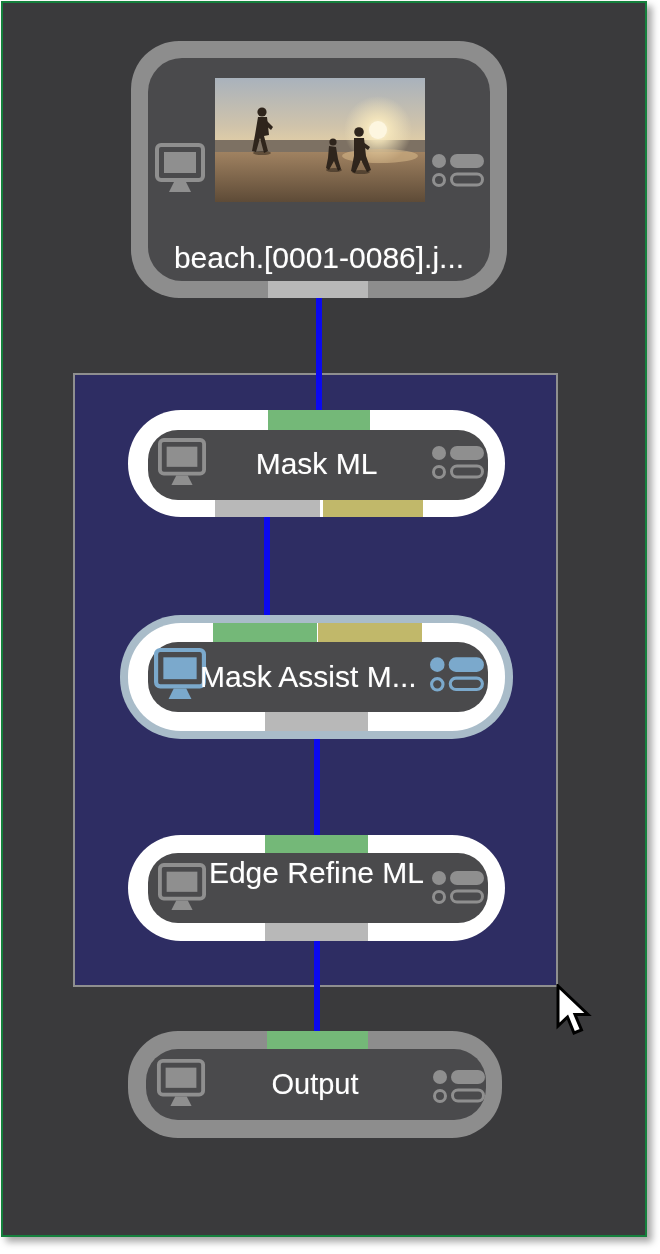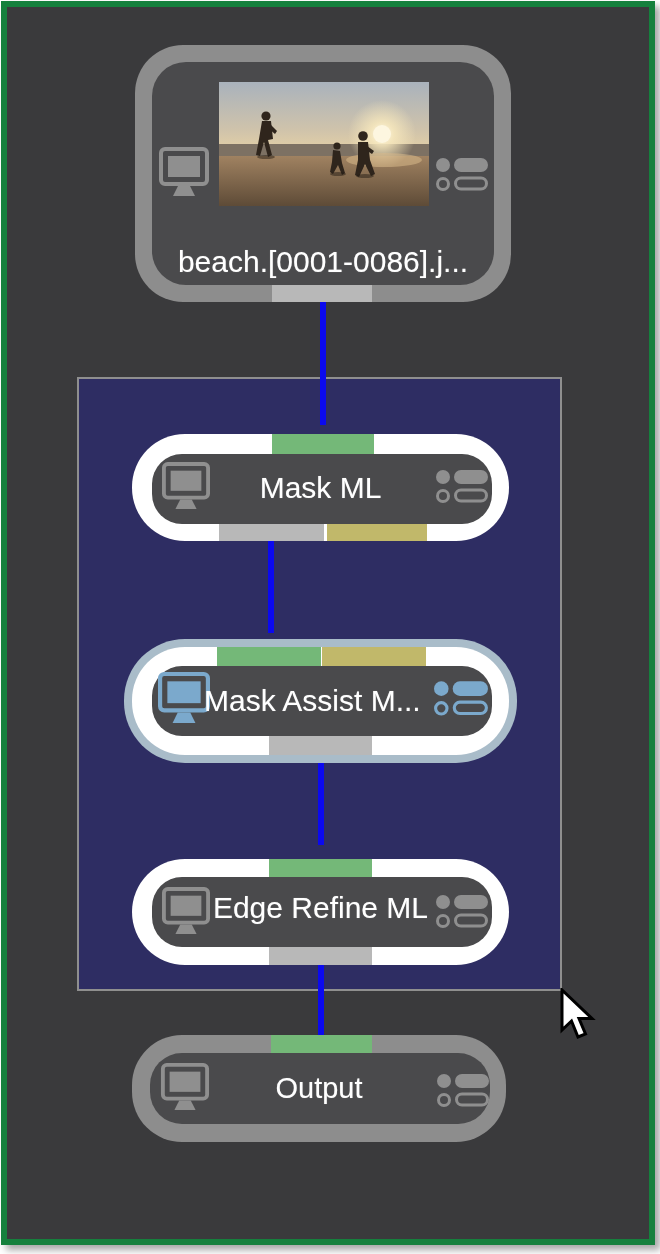--- a/index.html
+++ b/index.html
@@ -1,35 +1,35 @@
 <!DOCTYPE html>
 <html><head>
 <meta charset="utf-8">
 <style>
   html,body{margin:0;padding:0;background:#ffffff;width:660px;height:1254px;overflow:hidden;
     font-family:"Liberation Sans",sans-serif;}
-  .frame{position:absolute;left:1px;top:1px;width:642px;height:1232px;border:6px solid #15803d;
+  .frame{position:absolute;left:1px;top:1px;width:642px;height:1232px;border:2px solid #15803d;
     background:#3a3a3c;box-shadow:5px 5px 7px rgba(0,0,0,0.35);}
   .canvas{position:absolute;inset:0;}
 
   
   .selection{position:absolute;left:70px;top:370px;width:481px;height:610px;
     background:#2e2d63;border:2px solid #8f8f8f;}
 
   
   .wire{position:absolute;width:6px;background:#0b09ef;}
   #wire-a{left:313px;top:293px;height:125px;}
   #wire-b{left:261px;top:512px;height:114px;}
   #wire-c{left:311px;top:726px;height:112px;}
   #wire-d{left:311px;top:936px;height:150px;}
 
   
   .node{position:absolute;}
   .pill-gray{background:#8d8d8d;border-radius:52px;}
-  .pill-white{background:#ffffff;border-radius:53px;margin-top:20px;}
+  .pill-white{background:#ffffff;border-radius:53px;}
   .inner{position:absolute;background:#4a4a4c;border-radius:30px;}
   .ring{box-shadow:0 0 0 8px #a9bcc9;}
 
   #node-source{left:128px;top:38px;width:376px;height:257px;border-radius:48px;}
   #node-source .inner{left:17px;right:17px;top:17px;bottom:17px;border-radius:34px;}
   #node-mask{left:125px;top:407px;width:377px;height:107px;}
   #node-mask .inner{left:20px;right:17px;top:20px;bottom:17px;}
   #node-matte{left:125px;top:620px;width:377px;height:108px;}
   #node-matte .inner{left:20px;right:17px;top:19px;bottom:19px;}
   #node-edge{left:125px;top:832px;width:377px;height:106px;}
@@ -52,21 +52,21 @@
   #node-edge  .in-1{left:137px;top:0;width:103px;height:18px;}
   #node-edge  .out-1{left:137px;bottom:0;width:103px;height:18px;}
   #node-output .in-1{left:139px;top:0;width:101px;height:18px;}
 
   
   .nlabel{position:absolute;color:#ffffff;font-size:30px;white-space:nowrap;
     text-shadow:0 0 1px rgba(255,255,255,.4);}
   #node-source .nlabel{left:0;right:0;top:200px;text-align:center;}
   #node-mask .nlabel{left:0;right:0;top:20px;height:67px;line-height:67px;text-align:center;}
   #node-matte .nlabel{left:72px;top:19px;height:70px;line-height:70px;}
-  #node-edge .nlabel{left:0;right:0;top:14px;height:70px;line-height:70px;text-align:center;}
+  #node-edge .nlabel{left:0;right:0;top:3px;height:70px;line-height:70px;text-align:center;}
   #node-output .nlabel{left:0;right:0;top:18px;height:71px;line-height:71px;text-align:center;font-size:29px;}
 
   
   .icon{position:absolute;color:#8f8f8f;}
   .icon.blue{color:#7ba9cc;}
   .icon svg{display:block;width:100%;height:100%;}
   #node-source .mon{left:24px;top:102px;width:50px;height:52px;}
   #node-source .lst{left:300px;top:110px;width:54px;height:40px;}
   #node-mask .mon,#node-edge .mon{left:30px;top:28px;width:48px;height:50px;}
   #node-mask .lst,#node-edge .lst{left:303px;top:32px;width:54px;height:42px;}

